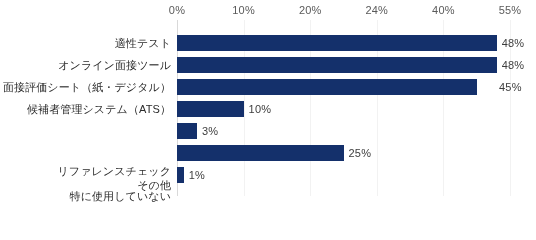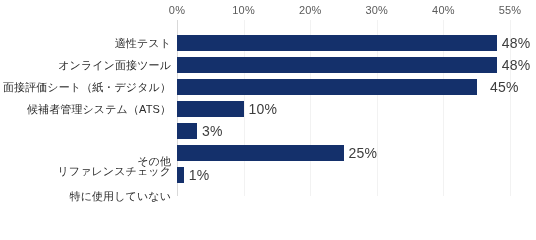--- a/index.html
+++ b/index.html
@@ -72,21 +72,21 @@
   .bar {
     position: absolute;
     left: 0;
     top: 3px;
     height: 16px;
     background: #14306b;
   }
   .value-label {
     position: absolute;
     top: 4px;
-    font-size: 14px;
+    font-size: 11px;
     color: #3d3d3d;
     white-space: nowrap;
     line-height: 14px;
     letter-spacing: 0.2px;
   }
 
   
   .cat-labels {
     position: absolute;
     left: 0;
@@ -108,53 +108,53 @@
 </style>
 </head>
 <body>
 
 <div id="chart-root" style="background: rgb(255, 255, 255);">
 
   <div class="axis-top">
       <div class="tick-label" style="left: 177px;">0%</div>
       <div class="tick-label" style="left: 243.6px;">10%</div>
       <div class="tick-label" style="left: 310.2px;">20%</div>
-      <div class="tick-label" style="left: 376.8px;">30%</div>
+      <div class="tick-label" style="left: 376.8px;">24%</div>
       <div class="tick-label" style="left: 443.4px;">40%</div>
       <div class="tick-label" style="left: 510px;">55%</div>
     </div>
 
   <div class="cat-labels">
       <div class="cat-label" style="top: 12px; color: rgb(43, 43, 43);">適性テスト</div>
       <div class="cat-label" style="top: 34px; color: rgb(43, 43, 43);">オンライン面接ツール</div>
       <div class="cat-label" style="top: 56px; color: rgb(43, 43, 43);">面接評価シート（紙・デジタル）</div>
       <div class="cat-label" style="top: 78px; color: rgb(43, 43, 43);">候補者管理システム（ATS）</div>
       <div class="cat-label" style="top: 100px; color: rgb(43, 43, 43); margin-top: 40px;">リファレンスチェック</div>
       <div class="cat-label" style="top: 122px; color: rgb(43, 43, 43); margin-top: 43px;">特に使用していない</div>
-      <div class="cat-label" style="top: 130px; color: rgb(43, 43, 43); text-align: center;">その他</div>
+      <div class="cat-label" style="top: 154px; color: rgb(43, 43, 43); text-align: center;">その他</div>
     </div>
 
   <div class="plot">
     <div class="axis-line" style="background: rgb(217, 217, 217);"></div>
   <div class="gridline" style="left: 66.6px; background: rgb(242, 242, 242);"></div>
       <div class="gridline" style="left: 133.2px; background: rgb(242, 242, 242);"></div>
       <div class="gridline" style="left: 199.8px; background: rgb(242, 242, 242);"></div>
       <div class="gridline" style="left: 266.4px; background: rgb(242, 242, 242);"></div>
       <div class="gridline" style="left: 333px; background: rgb(242, 242, 242);"></div>
       <div class="row" style="top: 12px;">
         <div class="bar" style="width: 319.68px; background: rgb(20, 48, 107);"></div>
         <div class="value-label" style="left: 324.68px; color: rgb(61, 61, 61);">48%</div>
       </div>
       <div class="row" style="top: 34px;">
         <div class="bar" style="width: 319.68px; background: rgb(20, 48, 107);"></div>
         <div class="value-label" style="left: 324.68px; color: rgb(61, 61, 61);">48%</div>
       </div>
       <div class="row" style="top: 56px;">
         <div class="bar" style="width: 299.7px; background: rgb(20, 48, 107);"></div>
-        <div class="value-label" style="left: 313px; color: rgb(61, 61, 61);">45%</div>
+        <div class="value-label" style="left: 322px; color: rgb(61, 61, 61);">45%</div>
       </div>
       <div class="row" style="top: 78px;">
         <div class="bar" style="width: 66.6px; background: rgb(20, 48, 107);"></div>
         <div class="value-label" style="left: 71.6px; color: rgb(61, 61, 61);">10%</div>
       </div>
       <div class="row" style="top: 100px;">
         <div class="bar" style="width: 19.98px; background: rgb(20, 48, 107);"></div>
         <div class="value-label" style="left: 24.98px; color: rgb(61, 61, 61);">3%</div>
       </div>
       <div class="row" style="top: 122px; text-align: center;">

